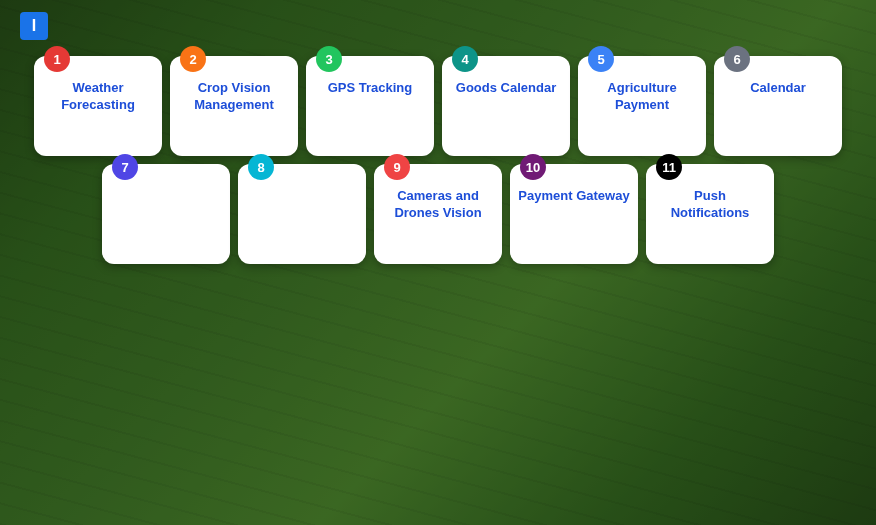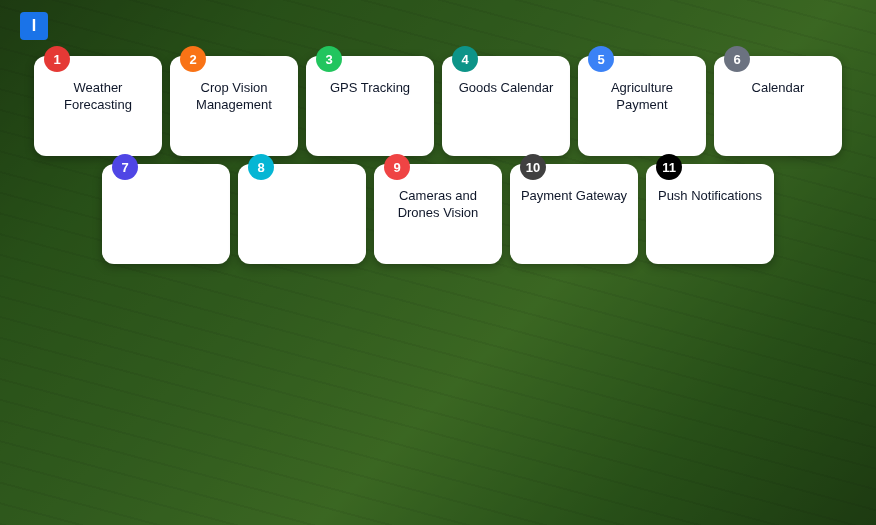--- a/index.html
+++ b/index.html
@@ -143,37 +143,37 @@
       align-items: center;
       justify-content: center;
       position: absolute;
       top: -10px;
       left: 10px;
     }
 
     .card-label {
       margin-top: 24px;
       font-size: 13px;
-      font-weight: 400;
-      color: #0f172a;
+      font-weight: 700;
+      color: #1d4ed8;
       text-align: center;
       line-height: 1.3;
     }
 
     
     .badge-red { background: #e53935; }
     .badge-orange { background: #f97316; }
     .badge-green { background: #22c55e; }
     .badge-teal { background: #0d9488; }
     .badge-blue { background: #3b82f6; }
     .badge-gray { background: #6b7280; }
     .badge-indigo { background: #4f46e5; }
     .badge-cyan { background: #06b6d4; }
     .badge-red2 { background: #ef4444; }
-    .badge-purple { background: #404040; }
+    .badge-purple { background: #701a75; }
     .badge-sky { background: #000000; }
   </style>
 </head>
 <body>
 
 <div class="bg"></div>
 
 <div class="container">
 
   <div class="header">

